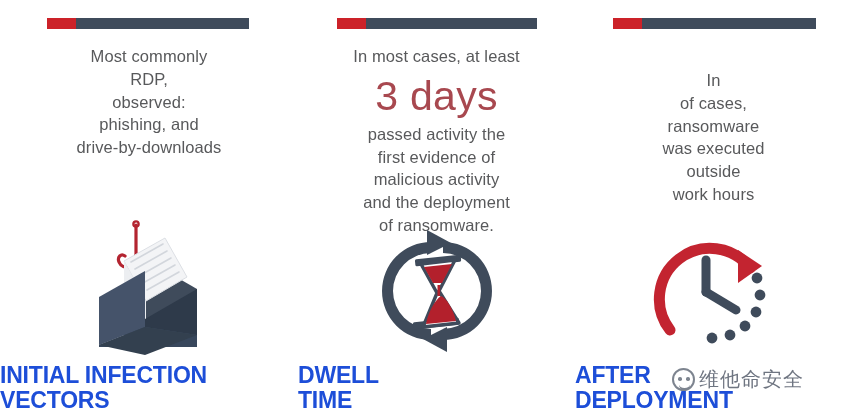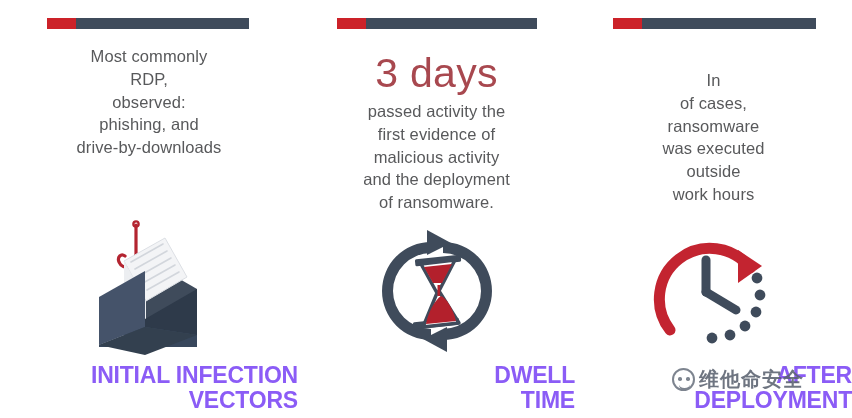--- a/index.html
+++ b/index.html
@@ -89,22 +89,22 @@
   .col-1 .icon-wrap { top: 219px; height: 136px; }
   .col-2 .icon-wrap { top: 224px; height: 130px; }
   .col-3 .icon-wrap { top: 224px; height: 130px; }
 
   
   .caption {
     position: absolute;
     left: 0;
     right: 0;
     bottom: 4px;
-    text-align: right;
-    color: #8b5cf6;
+    text-align: left;
+    color: #1d4ed8;
     font-weight: bold;
     font-size: 23px;
     line-height: 1.12;
     letter-spacing: -0.2px;
   }
   .caption .l2 { display: block; }
 
   
   .watermark {
     position: absolute;
@@ -138,21 +138,21 @@
     content: "";
     position: absolute;
     left: 5px; top: 14px;
     width: 11px; height: 4px;
     border-bottom: 2px solid #6c7480;
     border-radius: 0 0 6px 6px;
   }
   .wm-text {
     font-family: "DejaVu Sans", "Liberation Sans", sans-serif;
     font-size: 20px;
-    font-weight: bold;
+    font-weight: normal;
     color: #5b6270;
     letter-spacing: 1px;
     white-space: nowrap;
   }
 </style>
 </head>
 <body>
 
 <div class="infographic">
 
@@ -212,20 +212,21 @@
   </div>
 
   <div class="column col-2">
 
     <div class="rule">
       <div class="rule-red"></div>
       <div class="rule-navy"></div>
     </div>
 
     <div class="copy">
+      <p>In most cases, at least</p>
       <span class="stat">3 days</span>
       <p>passed activity the</p>
       <p>first evidence of</p>
       <p>malicious activity</p>
       <p>and the deployment</p>
       <p>of ransomware.</p>
     </div>
 
     <div class="icon-wrap">
       <svg width="124" height="126" viewBox="0 0 124 126">

